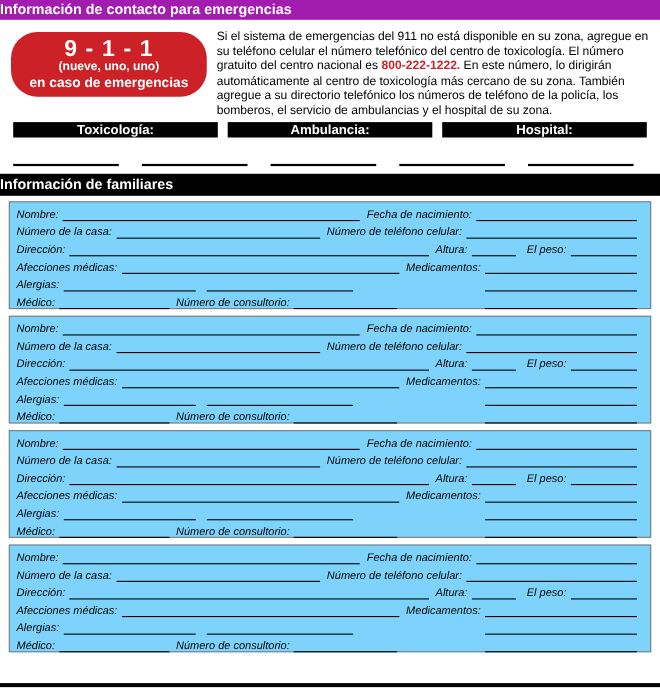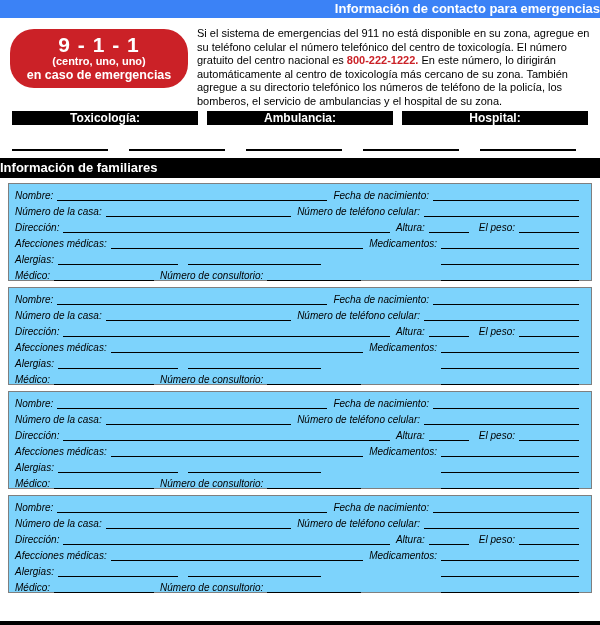--- a/index.html
+++ b/index.html
@@ -1,20 +1,20 @@
 <!DOCTYPE html>
 <html><head>
 <meta charset="utf-8">
 <style>
   * { margin:0; padding:0; box-sizing:border-box; }
   html,body { background:#fff; }
   body { font-family:"Liberation Sans", sans-serif; }
   .page { position:relative; width:600px; height:625px; background:#fff; overflow:hidden; }
 
-  .top-bar { height:18px; background:#3b82f6; color:#fff; text-align:right;
+  .top-bar { height:18px; background:#a21caf; color:#fff; text-align:left;
              font-weight:bold; font-size:13px; line-height:18px; }
 
   .intro { display:flex; margin:11px 8px 0 10px; gap:9px; }
   .red-box { width:178px; min-width:178px; background:#CB2127; color:#fff;
              text-align:center; padding:5px 4px 6px; align-self:flex-start;border-radius:24px; }
   .red-num   { font-size:21px; font-weight:bold; line-height:21px; letter-spacing:1px; }
   .red-words { font-size:11px; font-weight:bold; line-height:13px; }
   .red-line  { font-size:12.5px; font-weight:bold; line-height:14px; }
   .intro-text { flex:1; font-size:11px; line-height:13.5px; color:#000; margin-top:-2px; }
   .phone { color:#CB2127; font-weight:bold;margin-top:44px; }
@@ -52,21 +52,21 @@
 
 <div class="page">
 
   <div class="top-bar">
     <span>Información de contacto para emergencias</span>
   </div>
 
   <div class="intro">
     <div class="red-box">
       <div class="red-num">9 - 1 - 1</div>
-      <div class="red-words">(centro, uno, uno)</div>
+      <div class="red-words">(nueve, uno, uno)</div>
       <div class="red-line">en caso de emergencias</div>
     </div>
     <div class="intro-text"><span>Si el sistema de emergencias del 911 no está disponible en su zona, agregue en su teléfono celular el número telefónico del centro de toxicología. El número gratuito del centro nacional es </span><span class="phone">800-222-1222.</span><span> En este número, lo dirigirán automáticamente al centro de toxicología más cercano de su zona. También agregue a su directorio telefónico los números de teléfono de la policía, los bomberos, el servicio de ambulancias y el hospital de su zona.</span></div>
   </div>
 
   <div class="contact-bars">
     <div class="cbar">Toxicología:</div>
     <div class="cbar">Ambulancia:</div>
     <div class="cbar">Hospital:</div>
   </div>

